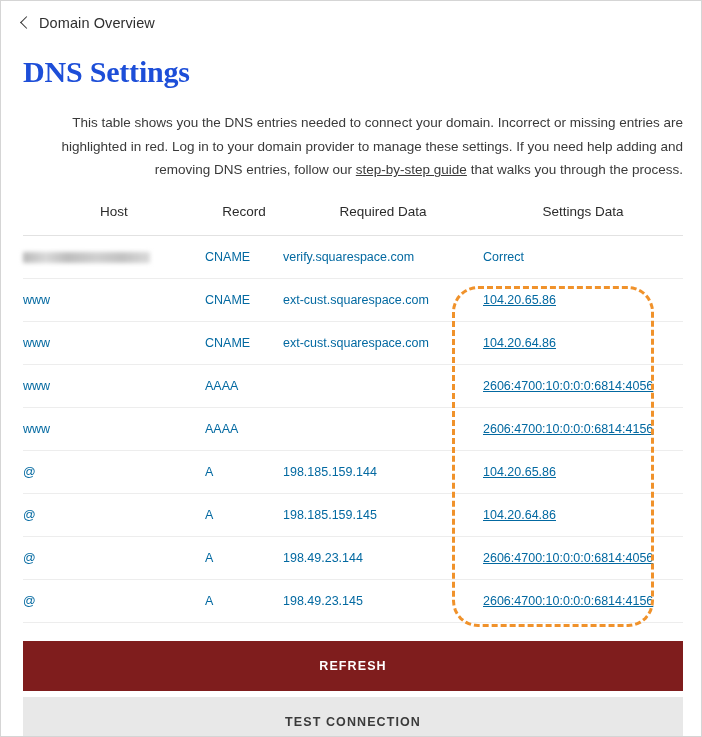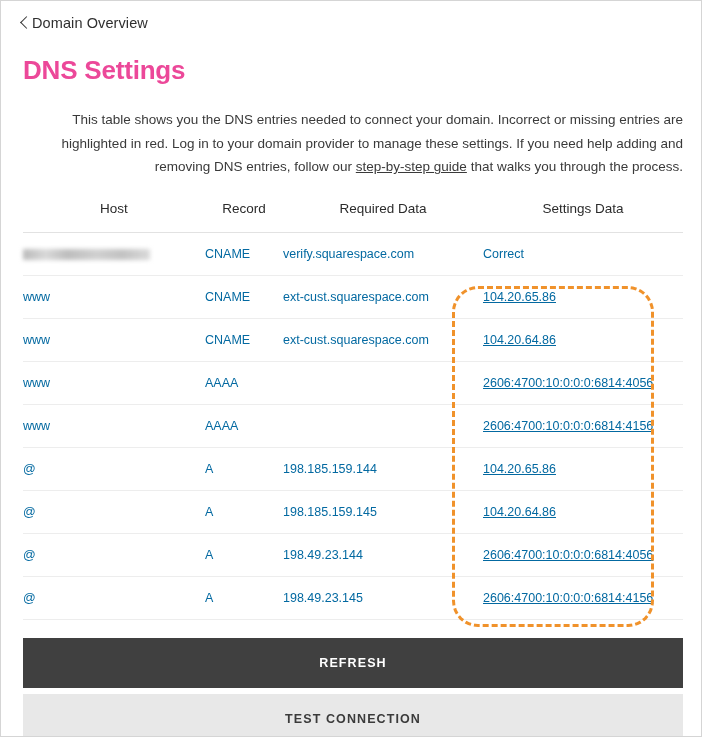--- a/index.html
+++ b/index.html
@@ -17,21 +17,21 @@
     width: 702px;
     height: 737px;
     box-sizing: border-box;
     background: #ffffff;
     border: 1px solid #d5d5d5;
     overflow: hidden;
   }
   .back-bar {
     display: flex;
     align-items: center;
-    gap: 1px;
+    gap: 8px;
     padding: 14px 18px 6px 18px;
   }
   .back-chevron {
     display: inline-block;
     width: 12px;
     height: 12px;
     position: relative;
     flex: 0 0 auto;
   }
   .back-chevron::before {
@@ -44,25 +44,26 @@
     border-left: 1.6px solid #333;
     border-bottom: 1.6px solid #333;
     transform: rotate(45deg);
   }
   .back-label {
     font-size: 14.5px;
     color: #2f2f2f;
     letter-spacing: 0.1px;
   }
   .page-title {
-    font-size: 26px;
+    font-size: 30px;
     font-weight: bold;
-    color: #ec4899;
+    color: #1d4ed8;
     margin: 18px 22px 0 22px;
     letter-spacing: -0.2px;
+    font-family: Liberation Serif, serif;
   }
   .intro {
     margin: 22px 22px 0 22px;
     font-size: 13.5px;
     line-height: 1.75;
     color: #3a3a3a;
     width: 660px;
     text-align: right;
   }
   .intro a {
@@ -119,21 +120,21 @@
     text-align: center;
     font-size: 12.5px;
     font-weight: bold;
     letter-spacing: 1.1px;
     padding: 18px 0;
     border: none;
     cursor: pointer;
     font-family: "Liberation Sans", sans-serif;
   }
   .btn-refresh {
-    background: #404040;
+    background: #7f1d1d;
     color: #ffffff;
   }
   .btn-test {
     background: #e8e8e8;
     color: #3b3b3b;
     margin-top: 6px;
   }
   .highlight-box {
     position: absolute;
     left: 451px;

